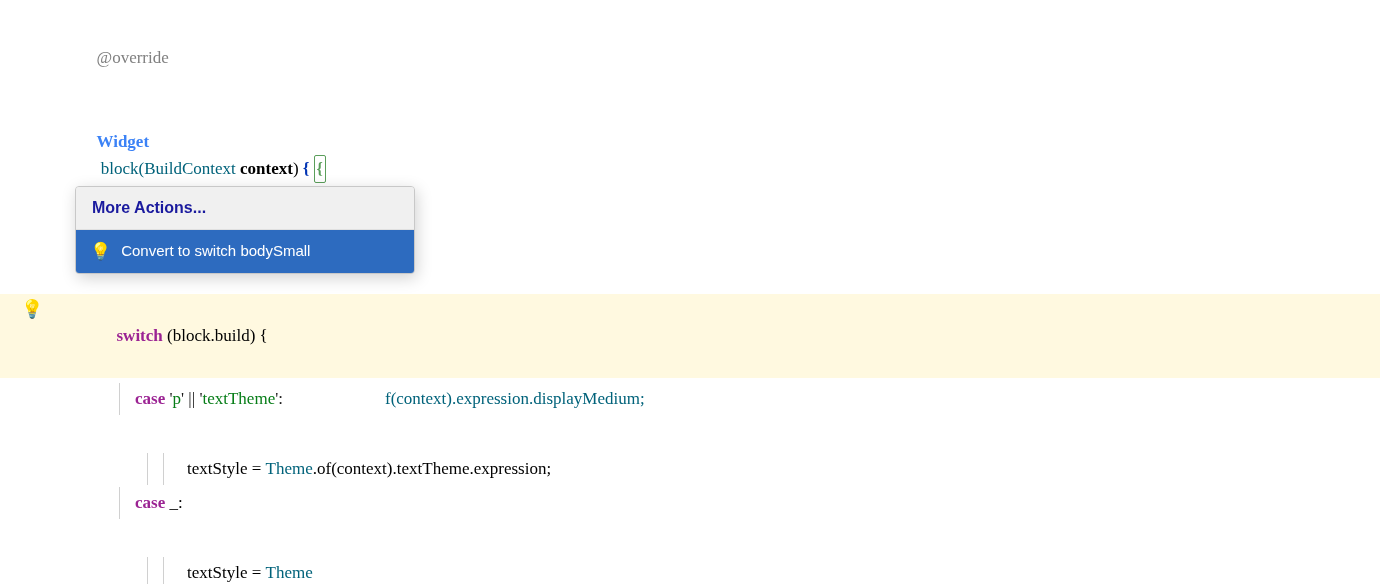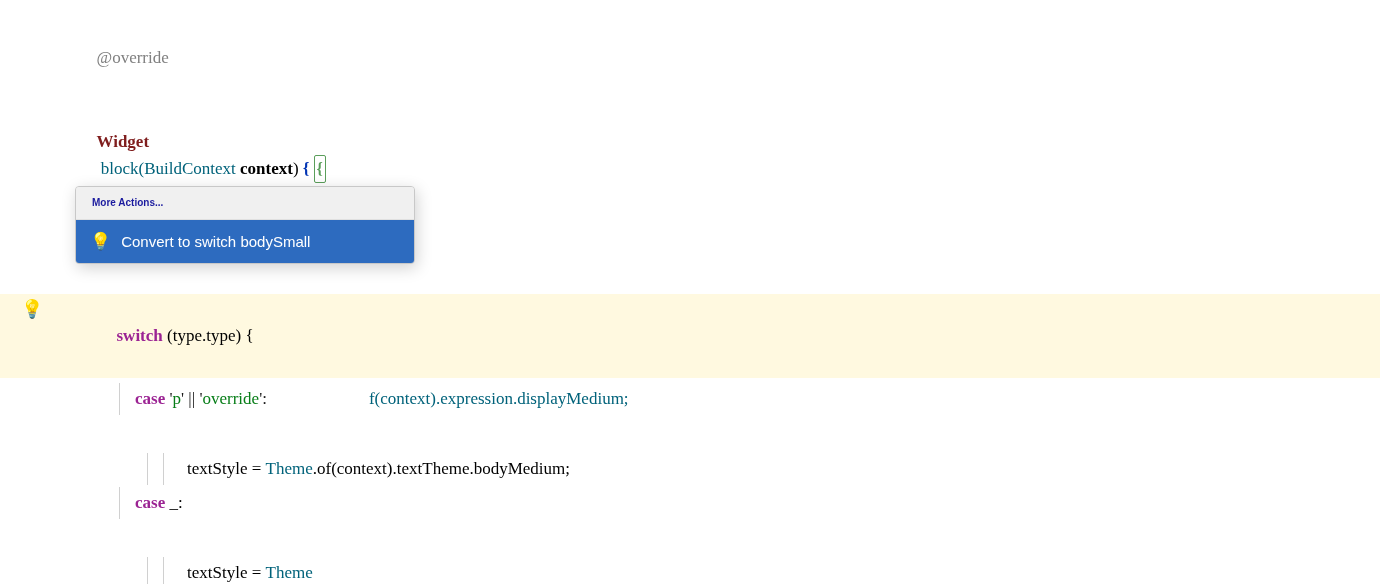--- a/index.html
+++ b/index.html
@@ -46,21 +46,21 @@
       font-size: 18px;
     }
 
     .code-content {
       padding-left: 8px;
       flex: 1;
     }
 
     
     .c-annotation   { color: #808080; }         
-    .c-keyword      { color: #7f1d1d; font-weight: bold; margin-top: 11px; } 
+    .c-keyword      { color: #3b82f6; font-weight: bold; margin-top: 11px; } 
     .c-method       { color: #00627a; }          
     .c-param-type   { color: #00627a; } 
     .c-brace        { color: #0033b3; font-weight: bold; }
     .c-switch-kw    { color: #9b2393; font-weight: bold; }
     .c-type         { color: #000000; }
 
     
     .bracket-indicator {
       display: inline-block;
       border: 1.5px solid #5a9e5a;
@@ -81,21 +81,21 @@
       border: 1px solid #c8c8c8;
       border-radius: 4px;
       box-shadow: 2px 4px 16px rgba(0,0,0,0.18);
       z-index: 100;
       min-width: 340px;
       overflow: hidden;
     }
 
     .context-menu-header {
       padding: 8px 16px;
-      font-size: 10px;
+      font-size: 16px;
       color: #1a1a9e;
       font-family: -apple-system, BlinkMacSystemFont, 'Segoe UI', sans-serif;
       font-weight: 600;
       background: #f0f0f0;
       cursor: pointer;
     }
 
     .context-menu-item {
       display: flex;
       align-items: center;
@@ -152,54 +152,54 @@
     <div class="code-content code-indent-1">
       <span class="c-type">TextStyle</span><span style="color:#000;">? textStyle;</span>
     </div>
   </div>
 
   <div class="code-line switch-line-highlight">
     <div class="line-gutter">
       <span class="bulb-icon">💡</span>
     </div>
     <div class="code-content code-indent-1">
-      <span class="c-switch-kw">switch</span><span style="color:#000;"> (type.type) {</span>
+      <span class="c-switch-kw">switch</span><span style="color:#000;"> (block.build) {</span>
     </div>
   </div>
 
   <div class="context-menu">
     <div class="context-menu-header">
       <span>More Actions...</span>
     </div>
     <div class="separator-line"></div>
     <div class="context-menu-item">
       <span class="bulb">💡</span>
       <span>Convert to switch bodySmall</span>
     </div>
   </div>
 
   <div class="code-line" style="margin-top:4px;">
     <div class="line-gutter"></div>
     <div class="code-content code-indent-2" style="display:flex; align-items:center; gap:0;">
       <span style="display:inline-block; width:16px; border-left:1.5px solid #d0d0d0; height:32px; vertical-align:middle; margin-right:0;"></span>
       <span class="c-switch-kw">case</span>
       <span>&nbsp;</span>
-      <span style="color:#1a1a1a;">'</span><span style="color:#067d17;">p</span><span style="color:#1a1a1a;">' || '</span><span style="color:#067d17;">override</span><span style="color:#1a1a1a;">':</span>
+      <span style="color:#1a1a1a;">'</span><span style="color:#067d17;">p</span><span style="color:#1a1a1a;">' || '</span><span style="color:#067d17;">textTheme</span><span style="color:#1a1a1a;">':</span>
       <span style="flex:1; overflow:hidden; text-overflow:ellipsis; color:#000;">&nbsp;&nbsp;&nbsp;&nbsp;&nbsp;&nbsp;&nbsp;&nbsp;&nbsp;&nbsp;&nbsp;&nbsp;&nbsp;&nbsp;&nbsp;&nbsp;&nbsp;&nbsp;&nbsp;&nbsp;&nbsp;&nbsp;&nbsp;&nbsp;<span style="color:#00627a;">f(context).expression.displayMedium;</span></span>
     </div>
   </div>
 
   <div class="code-line">
     <div class="line-gutter"></div>
     <div class="code-content code-indent-3" style="display:flex; align-items:center;">
       <span style="display:inline-block; width:16px; border-left:1.5px solid #d0d0d0; height:32px; vertical-align:middle; margin-right:0;"></span>
       <span style="display:inline-block; width:16px; border-left:1.5px solid #d0d0d0; height:32px; vertical-align:middle; margin-right:8px;"></span>
       <span style="color:#000;">textStyle = </span>
       <span style="color:#00627a;">Theme</span>
-      <span style="color:#000;">.of(context).textTheme.bodyMedium;</span>
+      <span style="color:#000;">.of(context).textTheme.expression;</span>
     </div>
   </div>
 
   <div class="code-line">
     <div class="line-gutter"></div>
     <div class="code-content code-indent-2" style="display:flex; align-items:center;">
       <span style="display:inline-block; width:16px; border-left:1.5px solid #d0d0d0; height:32px; vertical-align:middle; margin-right:0;"></span>
       <span class="c-switch-kw">case</span>
       <span style="color:#000;"> _:</span>
     </div>

